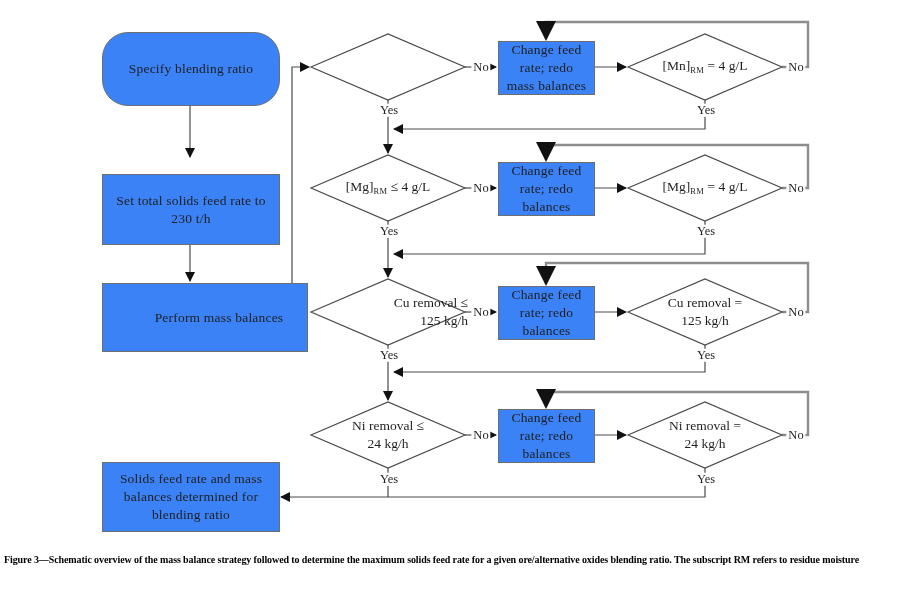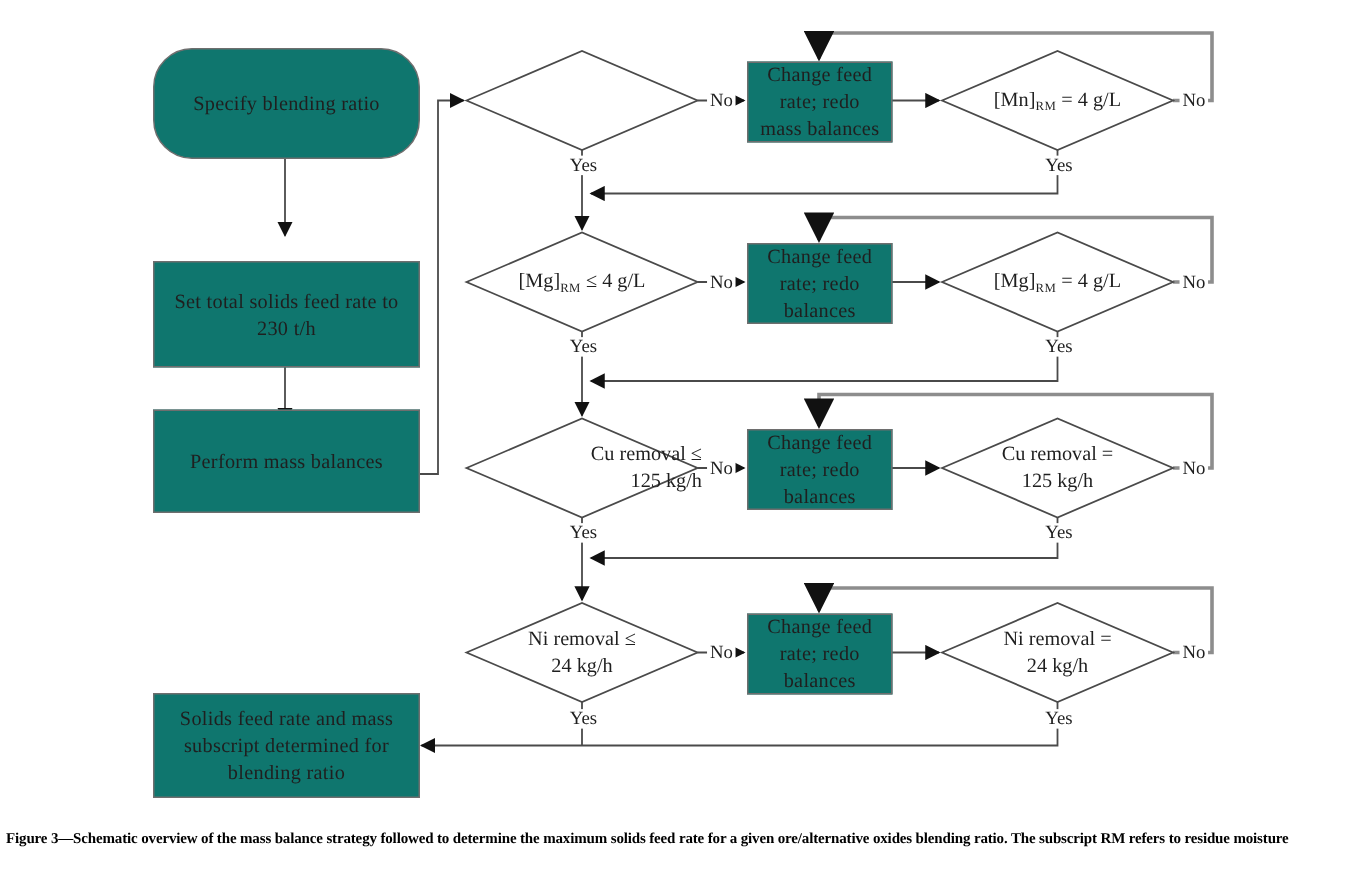--- a/index.html
+++ b/index.html
@@ -1,19 +1,19 @@
 <!DOCTYPE html>
 <html><head>
 <meta charset="utf-8">
 <style>
   html,body{margin:0;padding:0;background:#fff;}
   .stage{position:relative;width:912px;height:594px;background:#fff;overflow:hidden;
          font-family:"Liberation Serif","DejaVu Serif",serif;color:#1f1f1f;}
   svg.wires{position:absolute;left:0;top:0;z-index:0;}
-  .box{position:absolute;border:1px solid #6e6e6e;background:#0f766e;display:flex;
+  .box{position:absolute;border:1px solid #6e6e6e;background:#3b82f6;display:flex;
        align-items:center;justify-content:center;text-align:center;z-index:2;}
   .box .bt{white-space:pre-line;font-size:13.5px;line-height:1.32;letter-spacing:.2px;}
   .leftcol{left:102px;width:176px;}
   .actbox{left:498px;width:95px;}
   .dmtext{position:absolute;z-index:2;width:160px;text-align:center;
           transform:translate(-50%,-50%);font-size:13.5px;line-height:1.3;}
   .dmtext span{white-space:pre-line;}
   .sub{font-size:8.5px;vertical-align:-3px;letter-spacing:.3px;}
   .lbl{position:absolute;z-index:3;transform:translate(-50%,-50%);font-size:12.5px;
        background:#fff;padding:0 2px;line-height:1;}
@@ -78,26 +78,26 @@
     </g>
   </svg>
 
   <div class="box leftcol" style="top:32px;height:72px;border-radius:26px;">
     <span class="bt">Specify blending ratio</span>
   </div>
   <div class="box leftcol" style="top:174px;height:69px;">
     <span class="bt">Set total solids feed rate to
 230 t/h</span>
   </div>
-  <div class="box leftcol" style="top:273px;height:67px;">
+  <div class="box leftcol" style="top:283px;height:67px;padding-left:28px;">
     <span class="bt">Perform mass balances</span>
   </div>
   <div class="box leftcol" style="top:462px;height:68px;">
     <span class="bt">Solids feed rate and mass
-subscript determined for
+balances determined for
 blending ratio</span>
   </div>
 
   <div class="box actbox" style="top:41px;height:52px;">
     <span class="bt">Change feed
 rate; redo
 mass balances</span>
   </div>
   <div class="box actbox" style="top:162px;height:52px;">
     <span class="bt">Change feed

